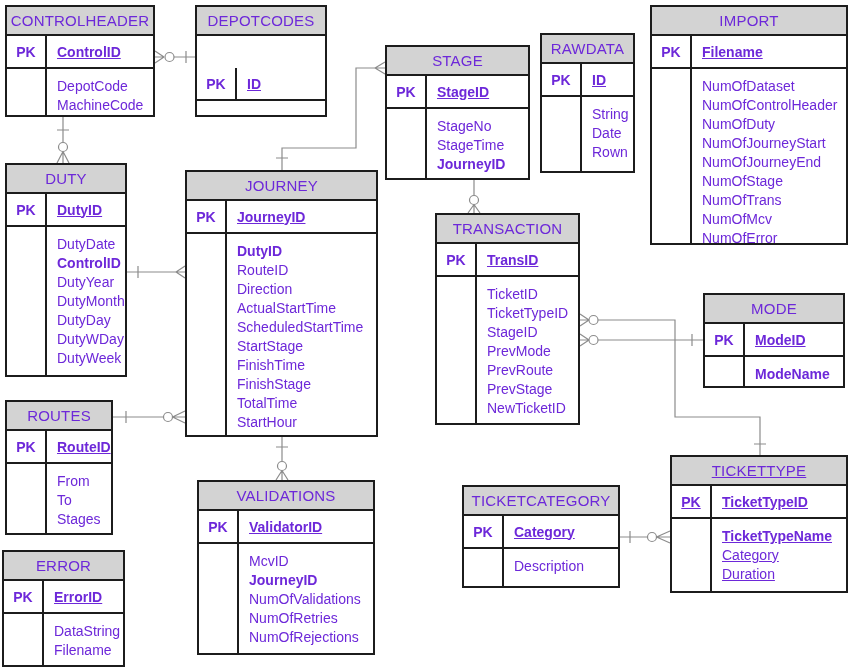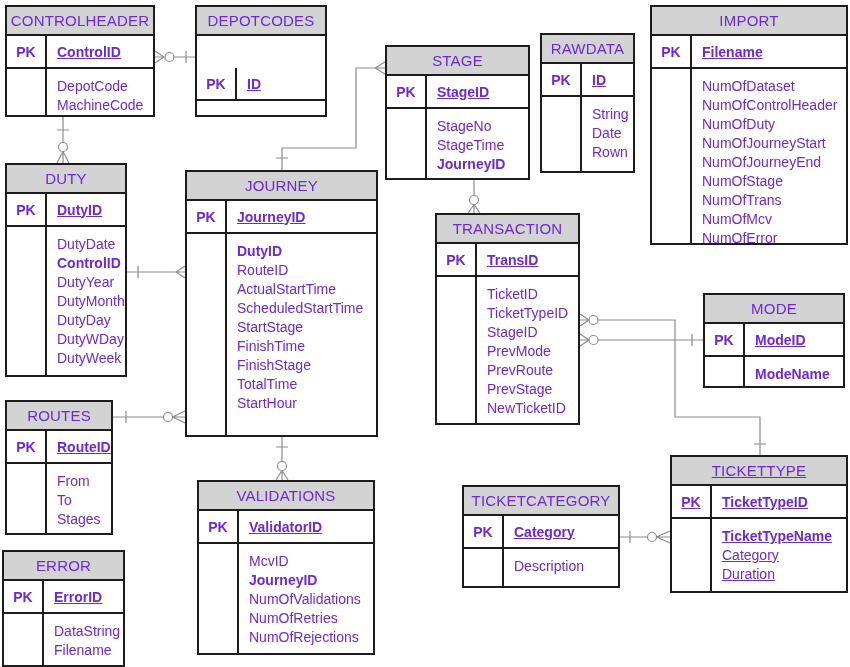--- a/index.html
+++ b/index.html
@@ -201,20 +201,21 @@
     <div class="tbl-header">JOURNEY</div>
     <div class="row-pk">
       <div class="cell-pk">PK</div>
       <div class="cell-pkname">JourneyID</div>
     </div>
     <div class="row-attrs">
       <div class="attr-spacer"></div>
       <div class="attr-list">
           <div class="attr-line bold">DutyID</div>
           <div class="attr-line">RouteID</div>
+          <div class="attr-line">Direction</div>
           <div class="attr-line">ActualStartTime</div>
           <div class="attr-line">ScheduledStartTime</div>
           <div class="attr-line">StartStage</div>
           <div class="attr-line">FinishTime</div>
           <div class="attr-line">FinishStage</div>
           <div class="attr-line">TotalTime</div>
           <div class="attr-line">StartHour</div>
         </div>
     </div>
   </div>

